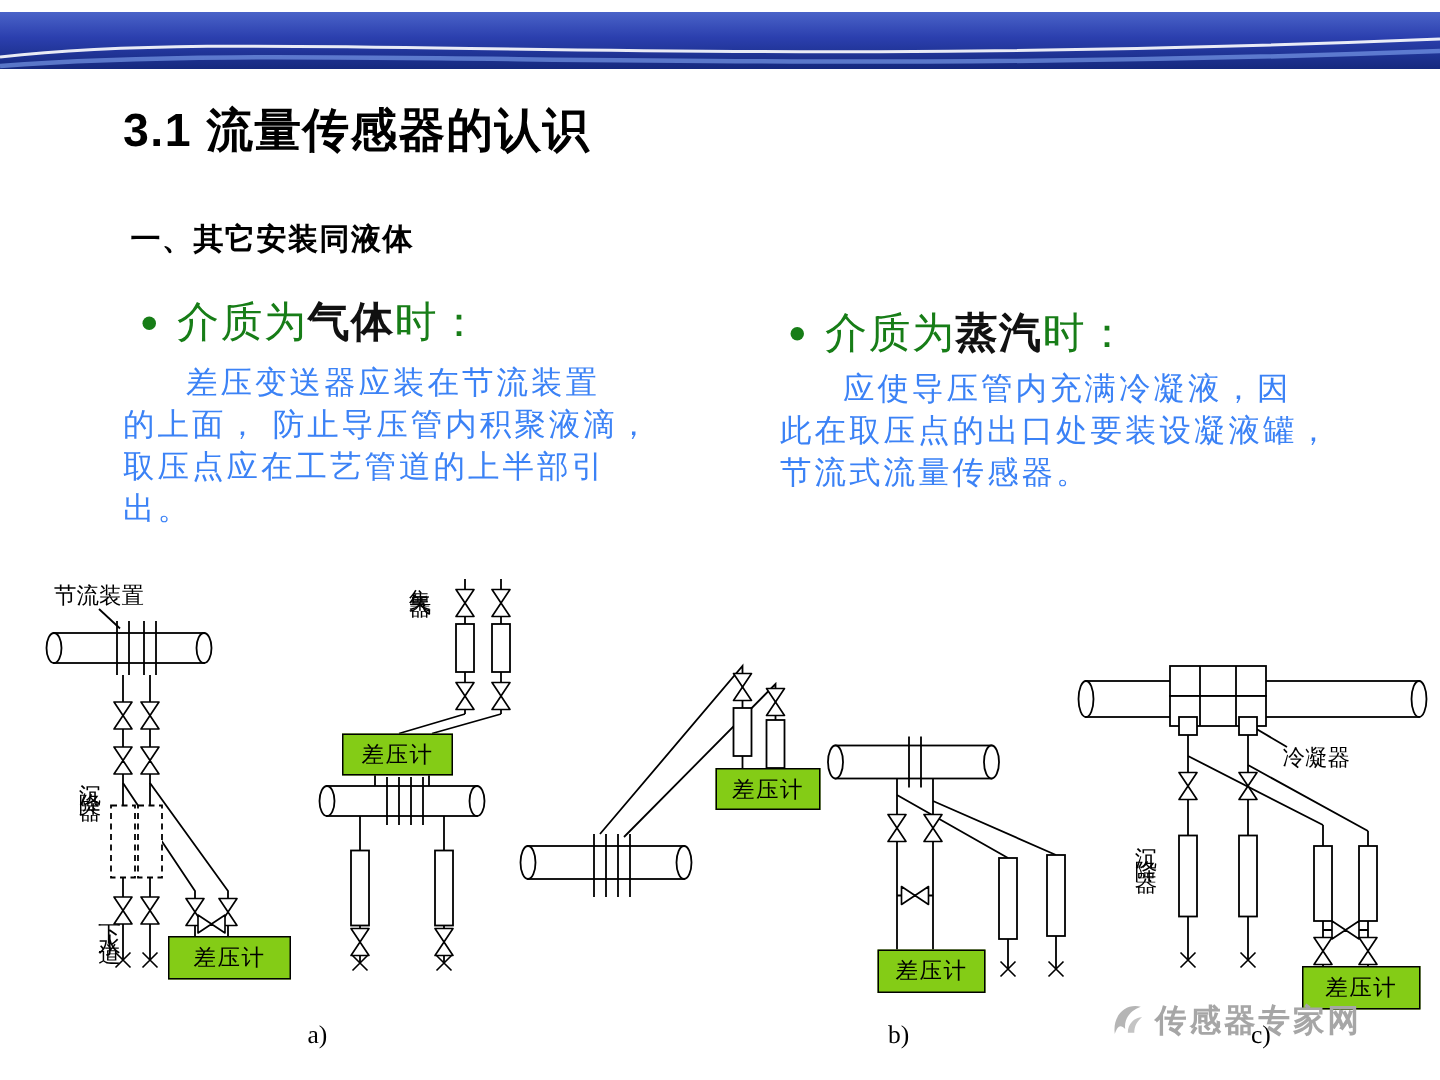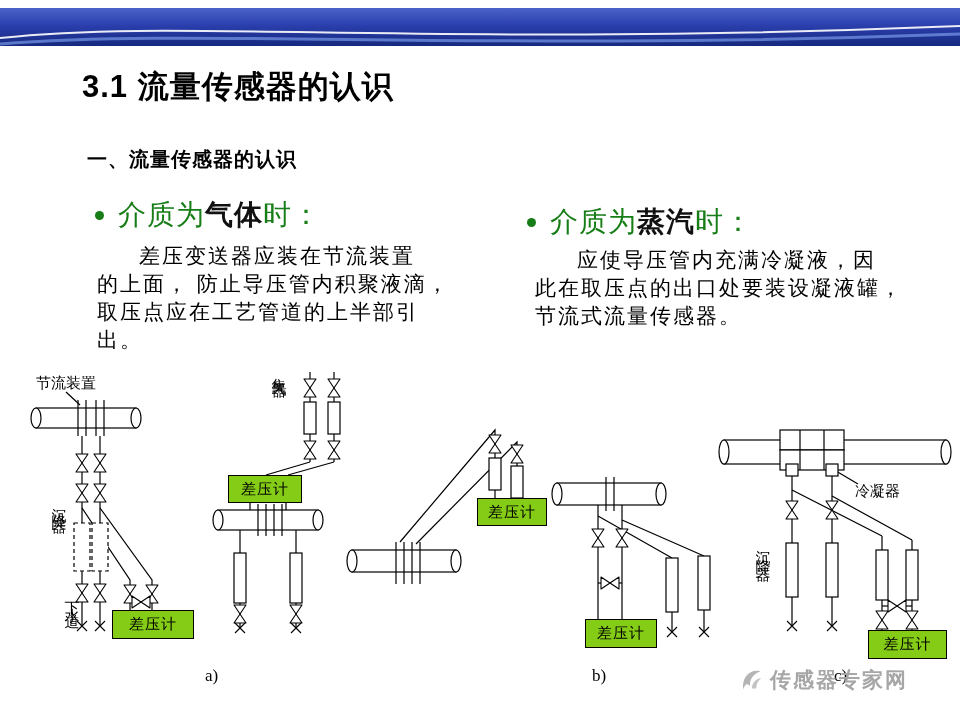--- a/index.html
+++ b/index.html
@@ -15,27 +15,27 @@
   .title{position:absolute;left:82px;top:66px;font-size:31px;font-weight:bold;
          letter-spacing:1px;margin:0;}
   .subheading{position:absolute;left:87px;top:146px;font-size:20px;font-weight:bold;
          letter-spacing:1px;}
   .bullet{position:absolute;font-size:28px;color:#177d17;letter-spacing:1px;}
   .bullet .dot{display:inline-block;width:9px;height:9px;border-radius:50%;
          background:#177d17;margin-right:14px;vertical-align:4px;}
   .bullet .kw{font-weight:bold;color:#111;}
   .bullet-left{left:95px;top:196px;}
   .bullet-right{left:527px;top:203px;}
-  .para{position:absolute;font-size:21px;line-height:28px;letter-spacing:2px;color:#000000;margin-left:15px;}
+  .para{position:absolute;font-size:21px;line-height:28px;letter-spacing:2px;color:#3b82f6;}
   .para-left{left:82px;top:242px;width:400px;}
   .para-right{left:520px;top:246px;width:400px;}
   .para .indent{text-indent:2em;}
 
   
-  .diagram{position:absolute;left:0;top:358px;width:816px;height:348px;}
+  .diagram{position:absolute;left:0;top:372px;width:816px;height:348px;}
   .diagram svg.art{position:absolute;left:0;top:0;width:960px;height:348px;}
   .dlabel{position:absolute;font-size:15px;color:#000;white-space:nowrap;}
   .vert{writing-mode:vertical-rl;text-orientation:upright;}
   .dpbox{position:absolute;border:1.4px solid #000;background:#84cc16;display:flex;
          align-items:center;justify-content:center;font-size:15px;letter-spacing:1px;}
   .caption{position:absolute;font-family:"Liberation Serif",serif;font-size:17px;}
 
   
   .watermark{position:absolute;left:738px;top:664px;display:flex;align-items:flex-end;
          color:#a6a6a6;font-size:21px;font-weight:bold;letter-spacing:2px;}
@@ -47,21 +47,21 @@
 <div class="slide">
 
   <div class="topbar">
     <svg viewBox="0 0 960 38" preserveAspectRatio="none">
       <path d="M0,30 C180,10 420,40 960,18" stroke="#ffffff" stroke-width="2" fill="none" opacity="0.9"></path>
       <path d="M0,36 C200,20 480,44 960,26" stroke="#8fb4ff" stroke-width="3" fill="none" opacity="0.55"></path>
     </svg>
   </div>
 
   <h1 class="title">3.1 流量传感器的认识</h1>
-  <div class="subheading">一、流量传感器的认识</div>
+  <div class="subheading">一、其它安装同液体</div>
 
   <div class="bullet bullet-left">
     <span class="dot"></span><span>介质为</span><span class="kw">气体</span><span>时：</span>
   </div>
   <div class="bullet bullet-right">
     <span class="dot"></span><span>介质为</span><span class="kw">蒸汽</span><span>时：</span>
   </div>
 
   <div class="para para-left">
     <div class="indent">差压变送器应装在节流装置</div>

